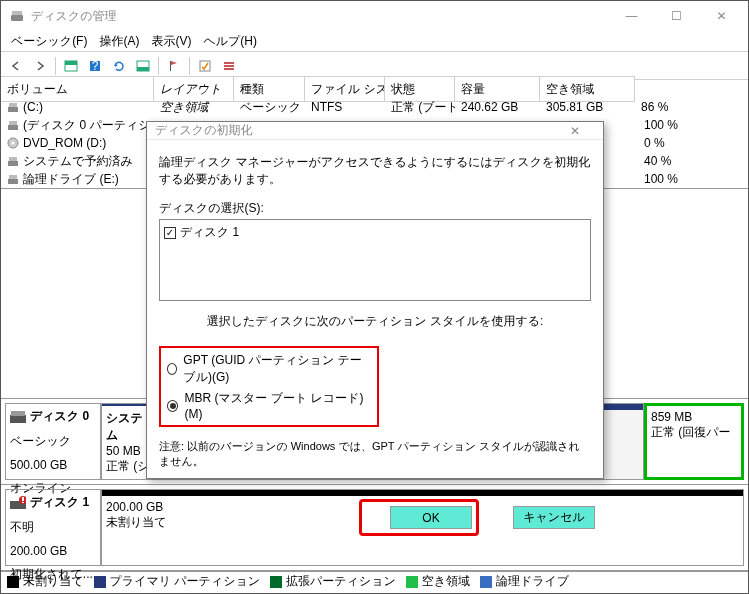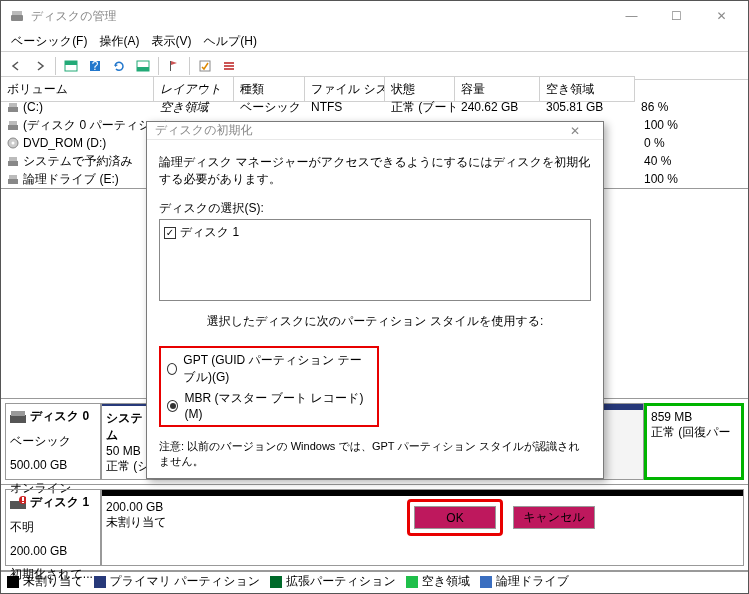--- a/index.html
+++ b/index.html
@@ -43,21 +43,21 @@
 .dlg-title span { flex:1; color:#888;}
 .dlg-close { width:40px; text-align:center; color:#888;}
 .dlg-body { padding: 14px 12px; flex:1; display:flex; flex-direction:column;}
 .dlg-sel-box { border:1px solid #888; height: 82px; padding:4px; margin-top:2px; margin-bottom:12px;}
 .dlg-radio-group { border: 2px solid #e80000; padding: 4px 6px; width: 220px; display:flex; flex-direction:column; gap:4px; margin-bottom: 12px;}
 .radio-opt { display:flex; align-items:center; gap:6px;}
 .radio { width:12px; height:12px; border-radius:50%; border:1px solid #333; display:inline-flex; align-items:center; justify-content:center;}
 .radio.checked::after { content:""; width:6px; height:6px; border-radius:50%; background:#333;}
 .dlg-note { font-size: 11px; margin-bottom:16px;}
 .dlg-btns { display:flex; justify-content:flex-end; gap:10px; padding: 0 8px 10px 0;}
-.btn { min-width: 82px; height: 23px; border:1px solid #999; background:#be185d; display:flex; align-items:center; justify-content:center;}
+.btn { min-width: 82px; height: 23px; border:1px solid #999; background:#5eead4; display:flex; align-items:center; justify-content:center;margin-left:24px;}
 .btn-ok-wrap { border: 3px solid #e80000; border-radius:4px; padding: 4px;}
 .checkbox { width:12px; height:12px; border:1px solid #333; display:inline-flex; align-items:center; justify-content:center; margin-right:4px;}
 .checkbox.checked::after { content:"✓"; font-size:10px; line-height:10px;}
 svg { display:block; }
 </style>
 </head>
 <body>
 
 <div class="titlebar">
   <span class="app-icon">

